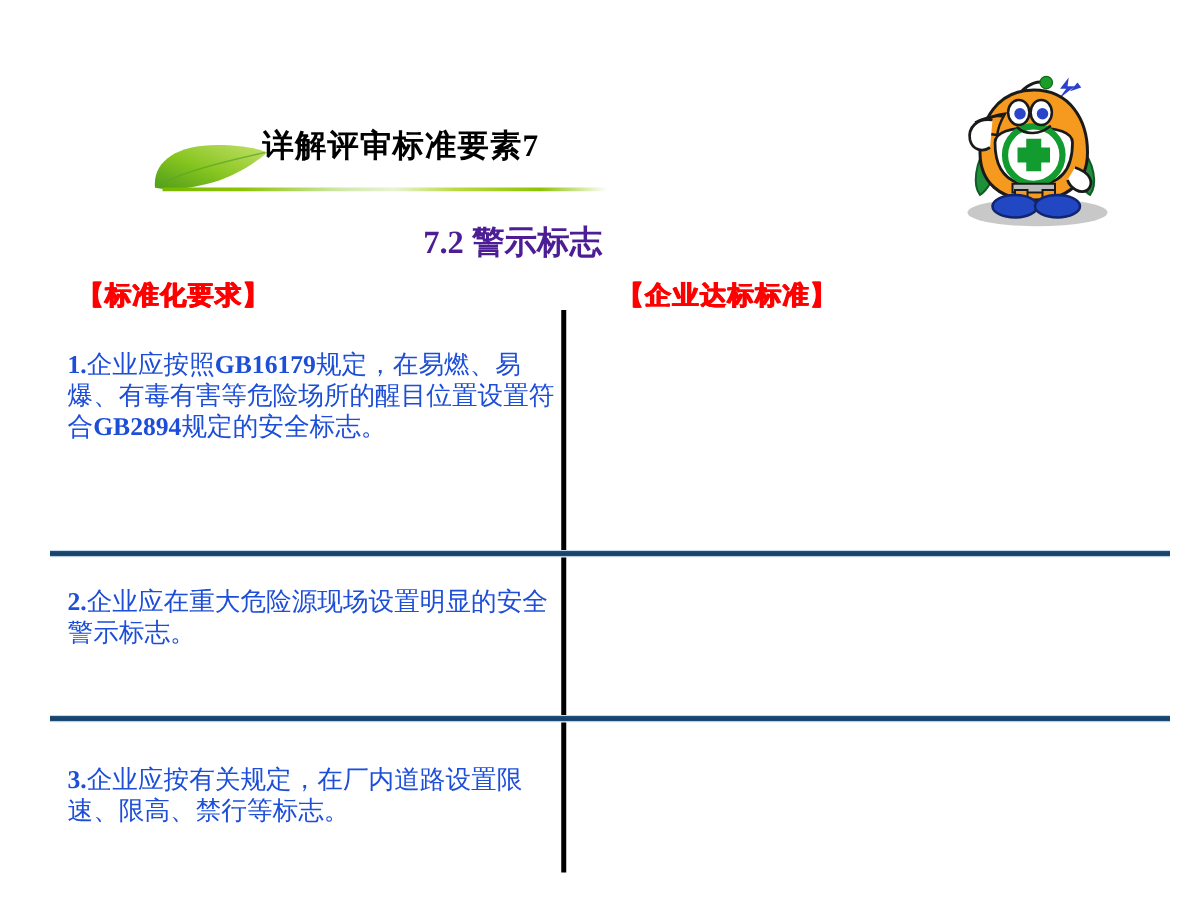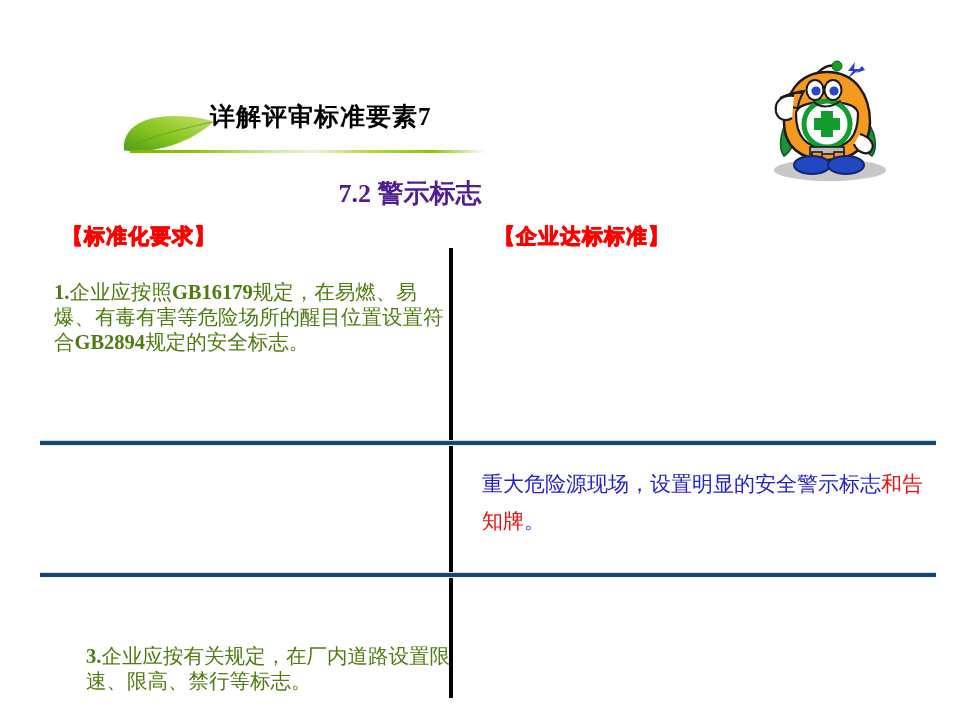--- a/index.html
+++ b/index.html
@@ -127,41 +127,41 @@
   
   .cell {
     position: absolute;
     box-sizing: border-box;
   }
   .cell-left {
     left: 54px;
     width: 390px;
     font-size: 20.5px;
     line-height: 1.22;
-    color: #4d7c0f;
+    color: #1d4ed8;
     font-family: "Liberation Serif", "DejaVu Serif", serif;
   }
   .cell-right {
     left: 482px;
     width: 448px;
     color: #2222CC;
     font-family: "Liberation Serif", "DejaVu Serif", serif;
   }
   .cell-left .num {
     font-weight: bold;
     font-family: "Liberation Serif", "DejaVu Serif", serif;
   }
   .cell-left .code {
     font-weight: bold;
     font-family: "Liberation Serif", "DejaVu Serif", serif;
   }
 
   .r1-left  { top: 280px; }
   .r2-left  { top: 470px; }
-  .r3-left  { top: 644px; margin-left: 32px; }
+  .r3-left  { top: 612px; }
 
   .r1-right { top: 280px; font-size: 21px; line-height: 1.42; }
   .r2-right { top: 466px; font-size: 21px; line-height: 1.78; }
   .r3-right { top: 608px; font-size: 21px; line-height: 1.78; font-weight: bold; left: 492px; }
 
   .hl-red {
     color: #E8130E;
   }
   .hl-red-b {
     color: #E8130E;
@@ -247,23 +247,23 @@
 
   <div class="v-divider"></div>
   <div class="h-divider one"></div>
   <div class="h-divider two"></div>
 
   <div class="cell cell-left r1-left">
     <span class="num">1.</span><span>企业应按照</span><span class="code">GB16179</span><span>规定，在易燃、易爆、有毒有害等危险场所的醒目位置设置符合</span><span class="code">GB2894</span><span>规定的安全标志。</span>
   </div>
 
 
-
-  <div class="cell cell-right r2-right">
-    <span>重大危险源现场，设置明显的安全警示标志</span><span class="hl-red">和告知牌</span><span class="blue">。</span>
-  </div>
+  <div class="cell cell-left r2-left">
+    <span class="num">2.</span><span>企业应在重大危险源现场设置明显的安全警示标志。</span>
+  </div>
+
 
   <div class="cell cell-left r3-left">
     <span class="num">3.</span><span>企业应按有关规定，在厂内道路设置限速、限高、禁行等标志。</span>
   </div>
 
 
 </div>
 
 </body></html>

